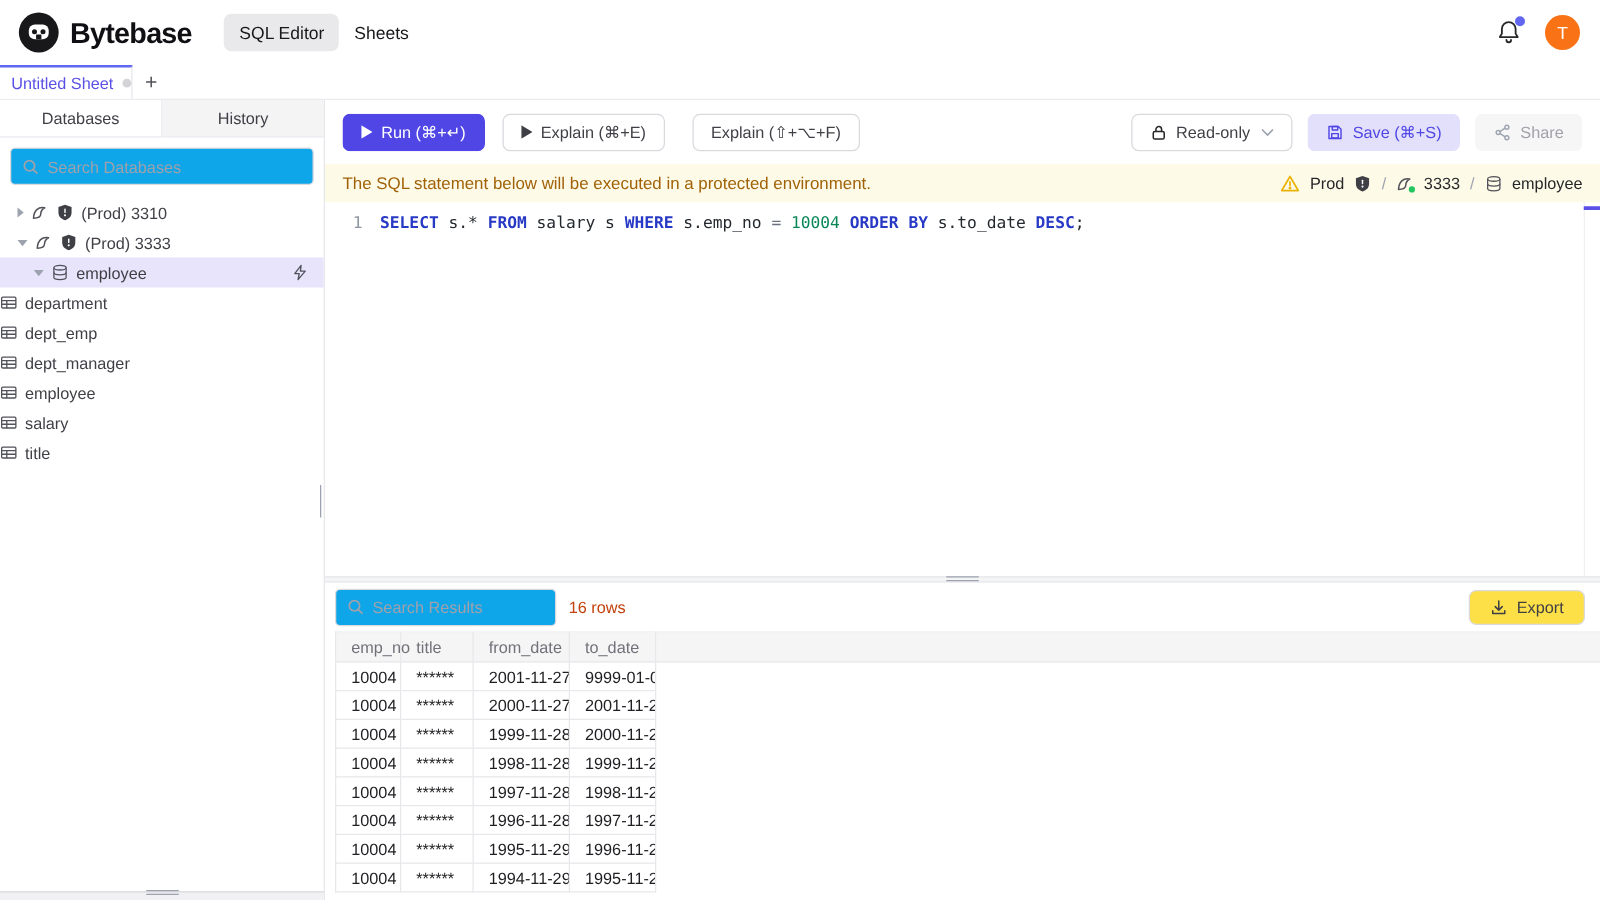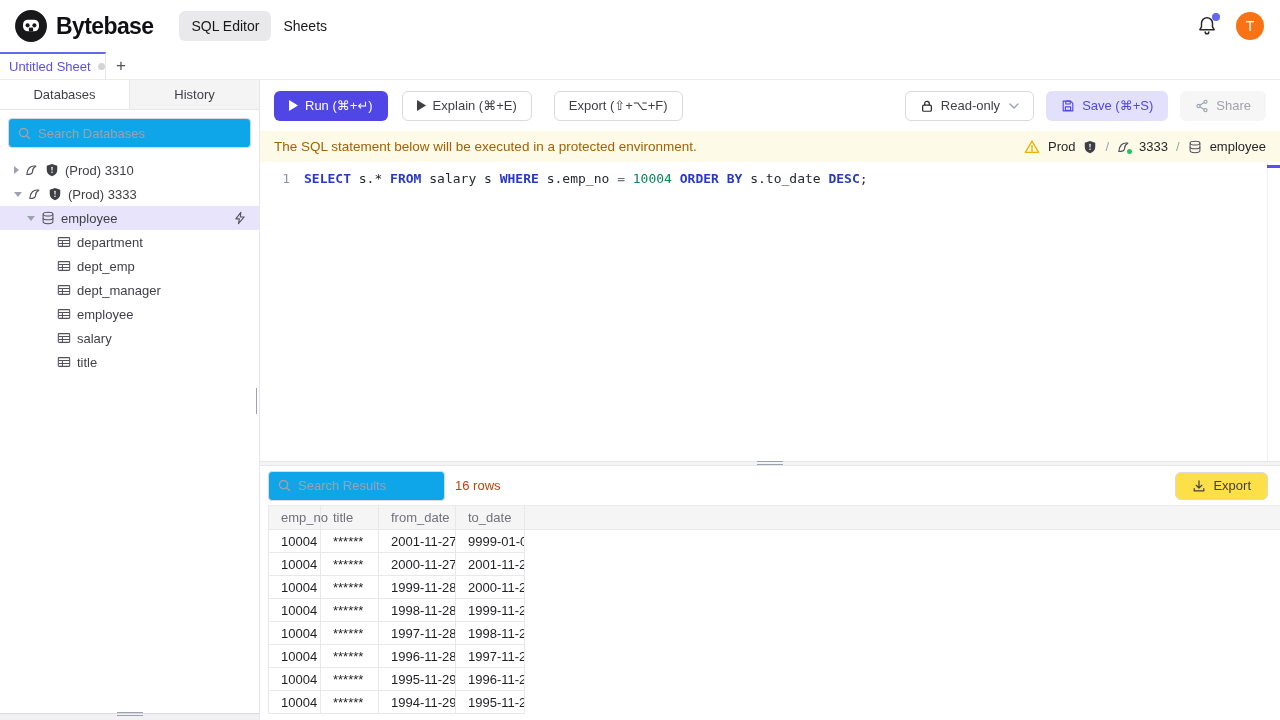--- a/index.html
+++ b/index.html
@@ -35,21 +35,21 @@
   .sidebar-tab { flex:1; display:flex; align-items:center; justify-content:center; cursor:pointer; }
   .sidebar-tab.active { background:#fff; border-right:1px solid #e5e7eb; }
   .sidebar-tab.inactive { background:#f4f4f5; }
   .search-box { margin:8px; height:30px; border:1px solid #d9d9de; border-radius:4px; display:flex; align-items:center; padding:0 8px; gap:6px; background:#0ea5e9; }
   .search-box input { border:none; outline:none; flex:1; font-size:13px; font-family:"Liberation Sans",sans-serif; color:#3f3f46; background:transparent; }
   .search-box input::placeholder { color:#a1a1aa; }
   .tree { flex:1; min-height:0; overflow:hidden; font-size:13px; color:#3f3f46; padding-top:2px; }
   .tree-row { height:24px; display:flex; align-items:center; gap:6px; cursor:pointer; white-space:nowrap; }
   .tree-row.instance { padding-left:14px; }
   .tree-row.database { padding-left:27px; }
-  .tree-row.table { padding-left:57px; }
+  .tree-row.table { }
   .tree-row.selected { background:#e7e4fb; }
   .caret { width:0; height:0; flex:0 0 auto; }
   .caret.right { border-top:4px solid transparent; border-bottom:4px solid transparent; border-left:5px solid #9ca3af; }
   .caret.down { border-left:4px solid transparent; border-right:4px solid transparent; border-top:5px solid #9ca3af; }
   .bolt { margin-left:auto; margin-right:12px; display:flex; }
   .sidebar-resize { height:7px; flex:0 0 auto; border-top:1px solid #d9d9de; background:#f1f1f3; position:relative; cursor:row-resize; }
   .h-grip { position:absolute; left:50%; top:-4px; transform:translateX(-50%); width:26px; }
   .h-grip i, .v-grip i { display:block; background:#9ca3af; }
   .h-grip i { height:1px; margin:2px 0; }
   .sidebar-vgrip { position:absolute; right:-3px; top:308px; width:6px; cursor:col-resize; }
@@ -293,21 +293,21 @@
             </svg>
           <span>Run (⌘+↵)</span>
         </button>
         <button class="btn btn-outline">
           <svg viewBox="0 0 10 12" width="9" height="11">
               <path d="M0 0 10 6 0 12 Z" fill="#3f3f46"></path>
             </svg>
           <span>Explain (⌘+E)</span>
         </button>
         <button class="btn btn-outline btn-format">
-          <span>Export (⇧+⌥+F)</span>
+          <span>Explain (⇧+⌥+F)</span>
         </button>
         <div class="toolbar-right">
           <button class="btn btn-outline">
             <span>
               <svg viewBox="0 0 16 16" width="14" height="14" fill="none" stroke="#27272a" stroke-width="1.4">
                   <rect x="3" y="7" width="10" height="7" rx="1.5"></rect>
                   <path d="M5.4 7 V5.2 a2.6 2.6 0 0 1 5.2 0 V7"></path>
                 </svg>
             </span>
             <span>Read-only</span>

